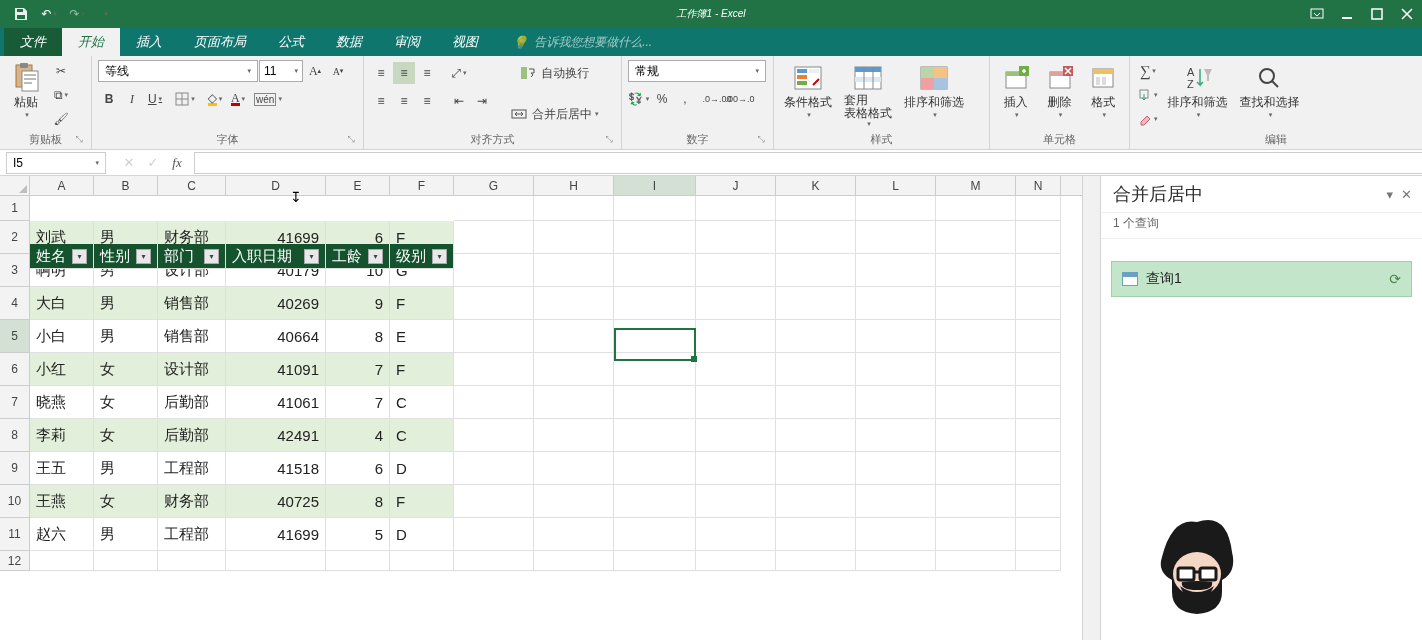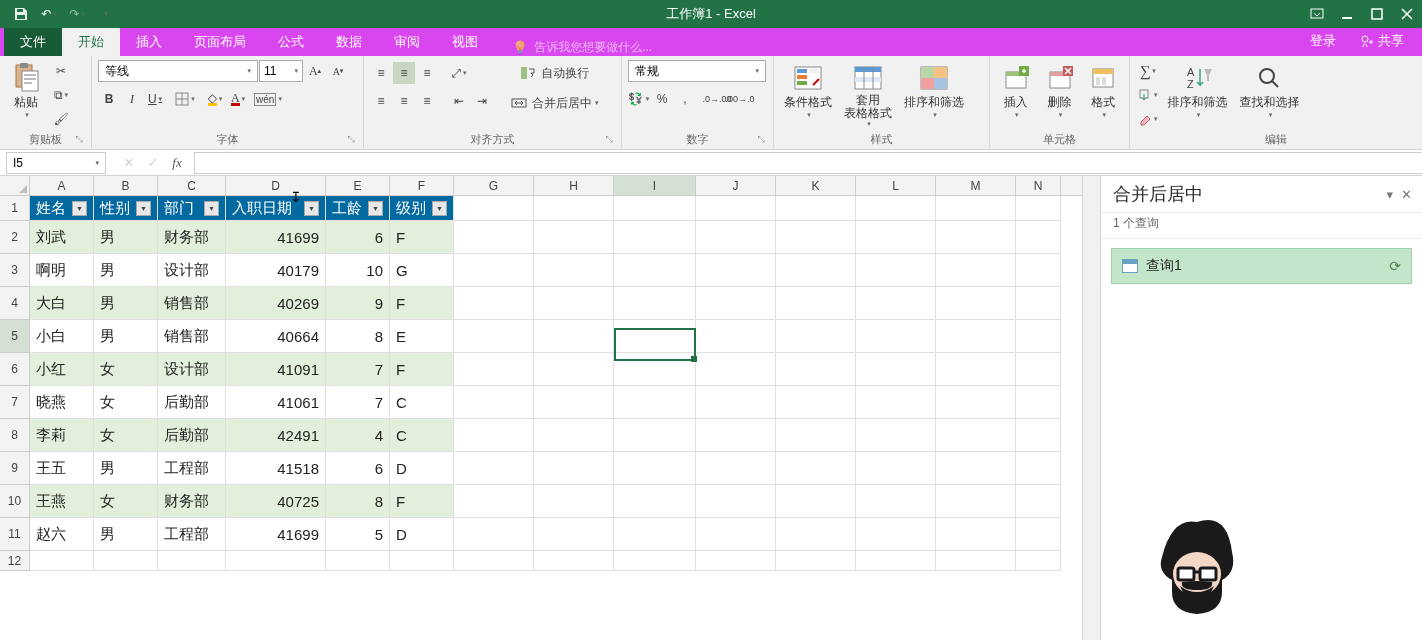--- a/index.html
+++ b/index.html
@@ -2,26 +2,26 @@
 <html><head>
 <meta charset="utf-8">
 <style>
 * { margin: 0; padding: 0; box-sizing: border-box; font-family: "Microsoft YaHei", sans-serif; }
 body { width: 1422px; height: 640px; background: #fff; overflow: hidden; position: relative; }
 
 
 .titlebar { height: 28px; background: #217346; display: flex; align-items: center; color: #fff; font-size: 12px; position: relative; }
 .qat { display: flex; align-items: center; padding-left: 8px; gap: 2px; }
 .qat-item { width: 26px; height: 24px; display: flex; align-items: center; justify-content: center; cursor: pointer; }
-.title-center { position: absolute; left: 50%; transform: translateX(-50%); font-size: 13px; }
+.title-center { position: absolute; left: 50%; transform: translateX(-50%); font-size: 10px; font-style: italic; }
 .win-controls { margin-left: auto; display: flex; }
 .win-btn { width: 30px; height: 28px; display: flex; align-items: center; justify-content: center; cursor: pointer; }
 
 
-.ribbon-tabs { height: 28px; background: #d946ef; display: flex; align-items: flex-end; padding-left: 4px; color: #fff; font-size: 13px; }
+.ribbon-tabs { height: 28px; background: #0f766e; display: flex; padding-left: 4px; color: #fff; font-size: 13px; font-style: italic; }
 .tab { padding: 6px 16px; cursor: pointer; height: 28px; display: flex; align-items: center; }
 .tab.active { background: #f1f1f1; color: #217346; }
 .tab.file { background: #185c37; }
 .tellme { display: flex; align-items: center; color: rgba(255,255,255,0.6); font-size: 12px; padding-left: 18px; gap: 6px; }
 .tellme-bulb { font-size: 13px; }
 .ribbon-right { margin-left: auto; display: flex; color: #fff; font-size: 13px; padding-right: 8px; gap: 4px; }
 .ribbon-right-item { padding: 6px 10px; cursor: pointer; display: flex; align-items: center; gap: 4px; }
 
 
 .ribbon { height: 94px; background: #f1f1f1; border-bottom: 1px solid #d4d4d4; display: flex; }
@@ -58,37 +58,37 @@
 .corner { position: absolute; left: 0; top: 0; width: 30px; height: 20px; background: #f3f3f3; border-right: 1px solid #ccc; border-bottom: 1px solid #ccc; }
 .corner::after { content: ""; position: absolute; right: 2px; bottom: 2px; border-left: 8px solid transparent; border-bottom: 8px solid #bfbfbf; }
 
 .rows { position: absolute; left: 0; top: 20px; right: 0; bottom: 0; }
 .r { display: flex; height: 33px; }
 .r.short { height: 20px; }
 .rh { width: 30px; background: #f3f3f3; border-right: 1px solid #ccc; border-bottom: 1px solid #ccc; display: flex; align-items: center; justify-content: center; font-size: 12px; color: #444; }
 .rh.sel { background: #d3e0d3; }
 .cell { border-right: 1px solid #e0e0e0; border-bottom: 1px solid #e0e0e0; display: flex; align-items: center; padding: 0 6px; font-size: 15px; color: #222; }
 .cell.num { justify-content: flex-end; }
-.cell.hdr { background: #0369a1; color: #fff; font-size: 15px; position: relative; justify-content: space-between; }
+.cell.hdr { background: #14532d; color: #fff; font-size: 15px; position: relative; justify-content: space-between; margin-top: 48px; }
 .filter { width: 15px; height: 15px; background: #e8e8e8; border: 1px solid #aaa; display: flex; align-items: center; justify-content: center; font-size: 8px; color: #444; }
 .band-a { background: #e2efda; }
 .band-b { background: #fff; }
 
 .selbox { position: absolute; border: 2px solid #217346; pointer-events: none; }
 .selbox::after { content: ""; position: absolute; right: -3px; bottom: -3px; width: 6px; height: 6px; background: #217346; }
 
 .vscroll { width: 18px; background: #f1f1f1; border-left: 1px solid #d4d4d4; }
 
 
 .qpane { width: 322px; background: #fff; border-left: 1px solid #d4d4d4; display: flex; flex-direction: column; }
 .qpane-hdr { display: flex; align-items: center; justify-content: space-between; padding: 6px 10px 6px 12px; }
 .qpane-title { font-size: 18px; color: #2b2b2b; }
 .qpane-ctl { display: flex; gap: 8px; font-size: 13px; color: #777; cursor: pointer; }
 .qpane-sub { font-size: 12px; color: #666; padding: 2px 12px 6px 12px; border-top: 1px solid #eee; border-bottom: 1px solid #eee; }
-.qcard { margin: 9px 10px; background: #c3e6cb; border: 1px solid #9fd0ac; padding: 8px 10px; display: flex; flex-direction: column; gap: 4px; }
+.qcard { margin: 22px 10px; background: #c3e6cb; border: 1px solid #9fd0ac; padding: 8px 10px; display: flex; flex-direction: column; gap: 4px; }
 .qcard-row1 { display: flex; align-items: center; gap: 8px; }
 .qicon { width: 16px; height: 14px; border: 1px solid #6aa0c0; background: #fff; position: relative; }
 .qicon::before { content: ""; position: absolute; left: 0; top: 0; right: 0; height: 4px; background: #6aa0c0; }
 .qname { font-size: 14px; color: #222; }
 .qreload { margin-left: auto; font-size: 14px; color: #4a824a; }
 .qstatus { font-size: 12px; color: #555; padding-left: 24px; }
 
 .avatar { position: absolute; right: 160px; bottom: 8px; width: 130px; height: 130px; border-radius: 50%; background: #fff; display: flex; align-items: center; justify-content: center; }
 .avatar svg { width: 100%; height: 100%; }
 
@@ -154,31 +154,20 @@
   <div class="tab">插入</div>
   <div class="tab">页面布局</div>
   <div class="tab">公式</div>
   <div class="tab">数据</div>
   <div class="tab">审阅</div>
   <div class="tab">视图</div>
   <div class="tellme">
       <span class="tellme-bulb">💡</span>
       <span>告诉我您想要做什么...</span>
     </div>
-  <div class="ribbon-right">
-    <div class="ribbon-right-item">登录</div>
-    <div class="ribbon-right-item">
-        <svg width="14" height="14">
-          <circle cx="5" cy="5" r="3" fill="none" stroke="#fff"></circle>
-          <path d="M3 13c0-2 1-3 2-3s2 1 2 3" fill="none" stroke="#fff"></path>
-          <path d="M9 8h4M11 6v4" stroke="#fff"></path>
-        </svg>
-        <span>共享</span>
-      </div>
-  </div>
 </div>
 
 <div class="ribbon">
 
   <div class="group" style="width:92px">
     <div class="group-content">
       <div class="big-btn">
         <div class="big-icon">
             <svg class="i-paste" viewBox="0 0 28 30">
               <rect x="4" y="2" width="16" height="22" fill="#d9b38c" stroke="#a67843"></rect>
@@ -267,21 +256,21 @@
           <div class="mini-btn">≡</div>
         </div>
       </div>
       <div class="stack" style="gap:6px;padding-top:2px;margin-left:6px">
         <div class="mini-btn">⤢<span class="dd-arrow">▾</span></div>
         <div class="row">
           <div class="mini-btn">⇤</div>
           <div class="mini-btn">⇥</div>
         </div>
       </div>
-      <div class="stack" style="gap:8px;padding-top:2px;margin-left:10px">
+      <div class="stack" style="gap:19px;padding-top:2px;margin-left:10px">
         <div class="row mini-btn" style="width:auto;padding:0 4px">
             <svg width="16" height="14">
               <rect x="1" y="1" width="6" height="12" fill="#9cc181"></rect>
               <path d="M9 3h5v4h-3l2 2-2 2" fill="none" stroke="#555"></path>
             </svg>
             <span style="margin-left:4px">自动换行</span>
           </div>
         <div class="row mini-btn" style="width:auto;padding:0 4px">
             <svg width="16" height="14">
               <rect x="1" y="3" width="14" height="8" fill="none" stroke="#555"></rect>
@@ -338,21 +327,21 @@
       <div class="big-btn">
           <div class="big-icon">
             <svg width="30" height="26">
               <rect x="2" y="2" width="26" height="22" fill="#fff" stroke="#888"></rect>
               <rect x="2" y="2" width="26" height="5" fill="#5b9bd5"></rect>
               <rect x="2" y="12" width="26" height="5" fill="#dce8f5"></rect>
               <line x1="11" y1="2" x2="11" y2="24" stroke="#888"></line>
               <line x1="20" y1="2" x2="20" y2="24" stroke="#888"></line>
             </svg>
           </div>
-          <span style="white-space:pre;text-align:center;line-height:1.1">套用
+          <span style="white-space:pre;line-height:1.1">套用
 表格格式</span>
           <span class="dd-arrow">▾</span>
         </div>
       <div class="big-btn">
           <div class="big-icon">
             <svg width="30" height="26">
               <rect x="2" y="2" width="26" height="22" fill="#fff" stroke="#888"></rect>
               <rect x="2" y="2" width="13" height="11" fill="#b8d6a6"></rect>
               <rect x="15" y="2" width="13" height="11" fill="#f4c384"></rect>
               <rect x="2" y="13" width="13" height="11" fill="#f0a0a0"></rect>

